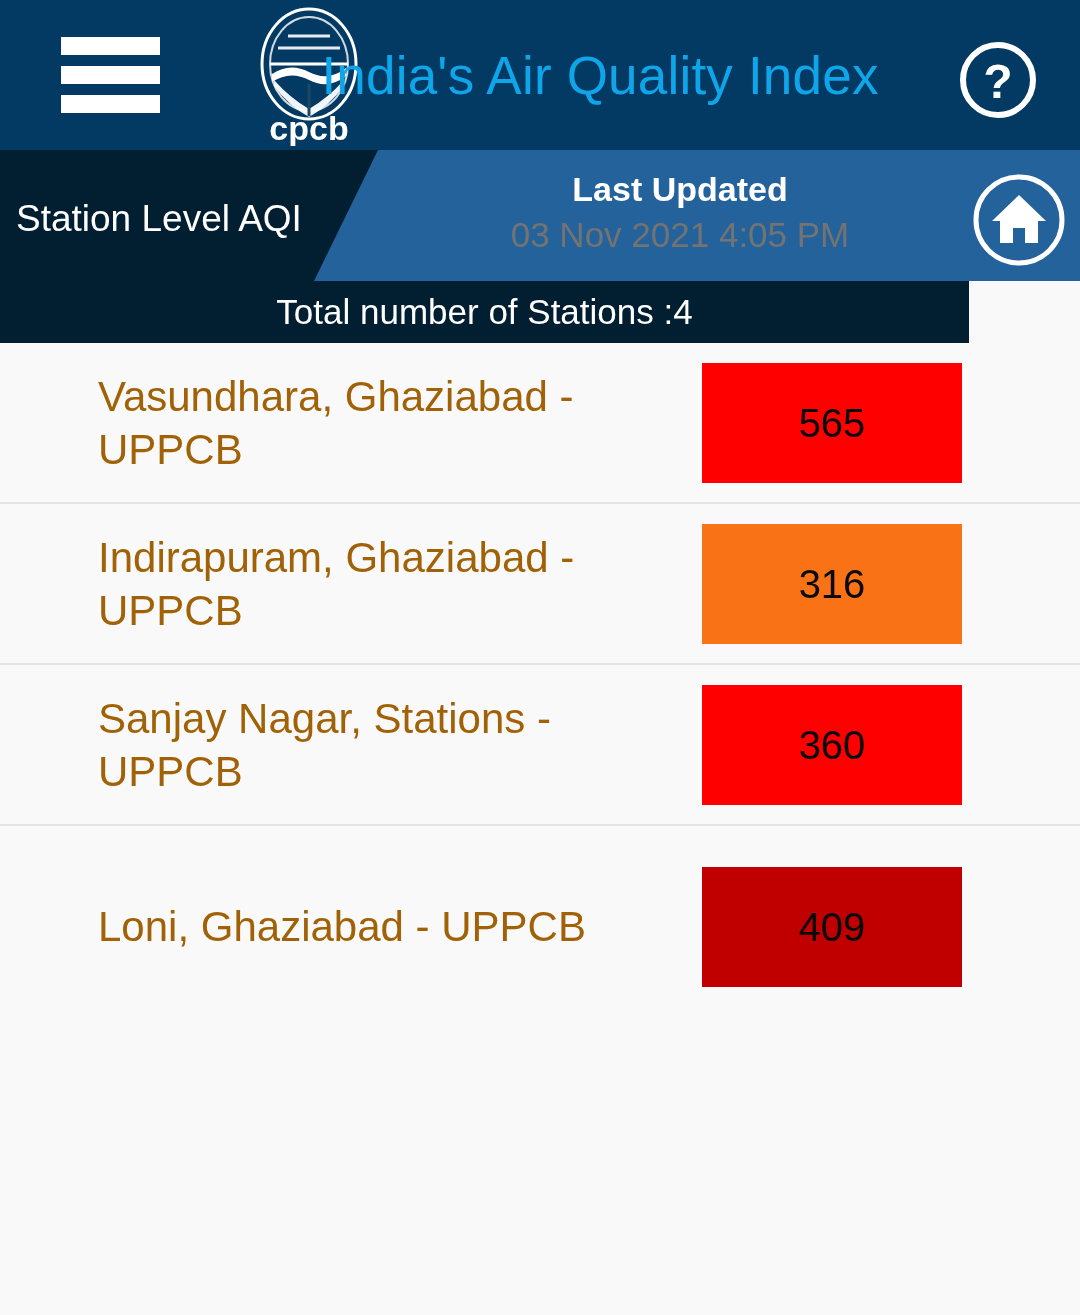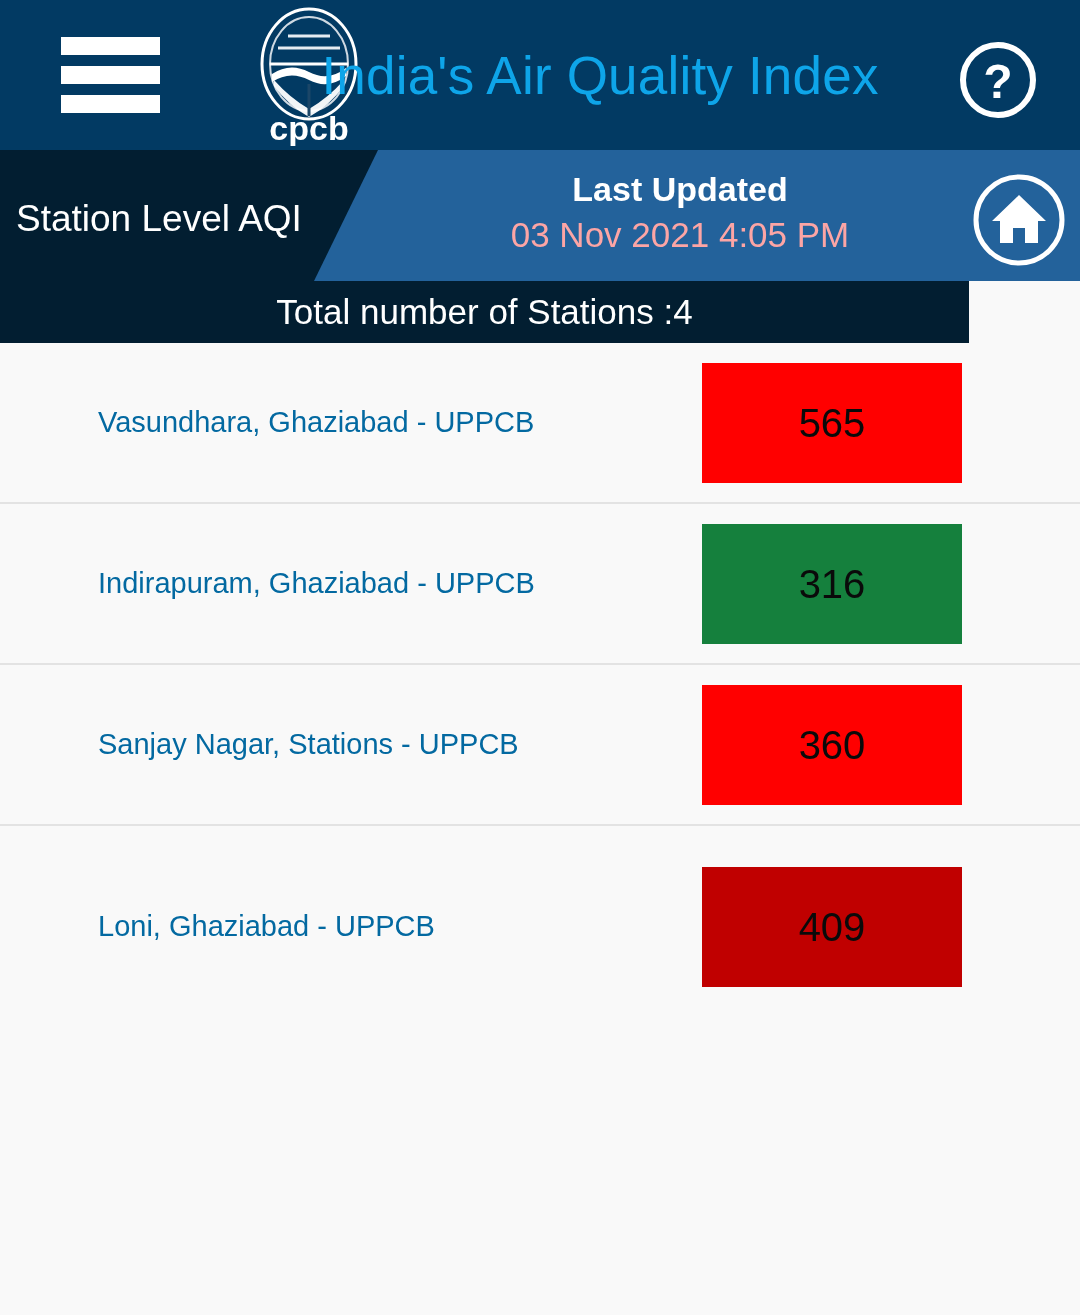--- a/index.html
+++ b/index.html
@@ -119,21 +119,21 @@
     z-index: 3;
   }
   .updated-title {
     color: #ffffff;
     font-size: 34px;
     font-weight: bold;
     line-height: 42px;
     white-space: nowrap;
   }
   .updated-time {
-    color: #fca5a5;
+    color: #737373;
     font-size: 35px;
     line-height: 50px;
     white-space: nowrap;
   }
 
   .home-btn {
     position: absolute;
     right: 12px;
     top: 171px;
     width: 98px;
@@ -178,22 +178,22 @@
     border-bottom: 2px solid #e3e3e3;
     background: #f9f9f9;
     cursor: pointer;
   }
   .station-row.last { border-bottom: none; margin-top: 20px; }
 
   .station-name {
     flex: 0 0 702px;
     padding-left: 98px;
     padding-right: 14px;
-    color: #0369a1;
-    font-size: 29px;
+    color: #a16207;
+    font-size: 42px;
     line-height: 53px;
   }
 
   .aqi-badge {
     flex: 0 0 260px;
     height: 120px;
     display: flex;
     align-items: center;
     justify-content: center;
     color: #0a0a0a;
@@ -262,21 +262,21 @@
 
   <div class="station-list">
 
     <div class="station-row">
       <div class="station-name">Vasundhara, Ghaziabad - UPPCB</div>
       <div class="aqi-badge" style="background-color: rgb(255, 0, 0);">565</div>
     </div>
 
     <div class="station-row">
       <div class="station-name">Indirapuram, Ghaziabad - UPPCB</div>
-      <div class="aqi-badge" style="background-color: #15803d;">316</div>
+      <div class="aqi-badge" style="background-color: #f97316;">316</div>
     </div>
 
     <div class="station-row">
       <div class="station-name">Sanjay Nagar, Stations - UPPCB</div>
       <div class="aqi-badge" style="background-color: rgb(255, 0, 0);">360</div>
     </div>
 
     <div class="station-row last">
       <div class="station-name">Loni, Ghaziabad - UPPCB</div>
       <div class="aqi-badge" style="background-color: rgb(192, 0, 0);">409</div>

